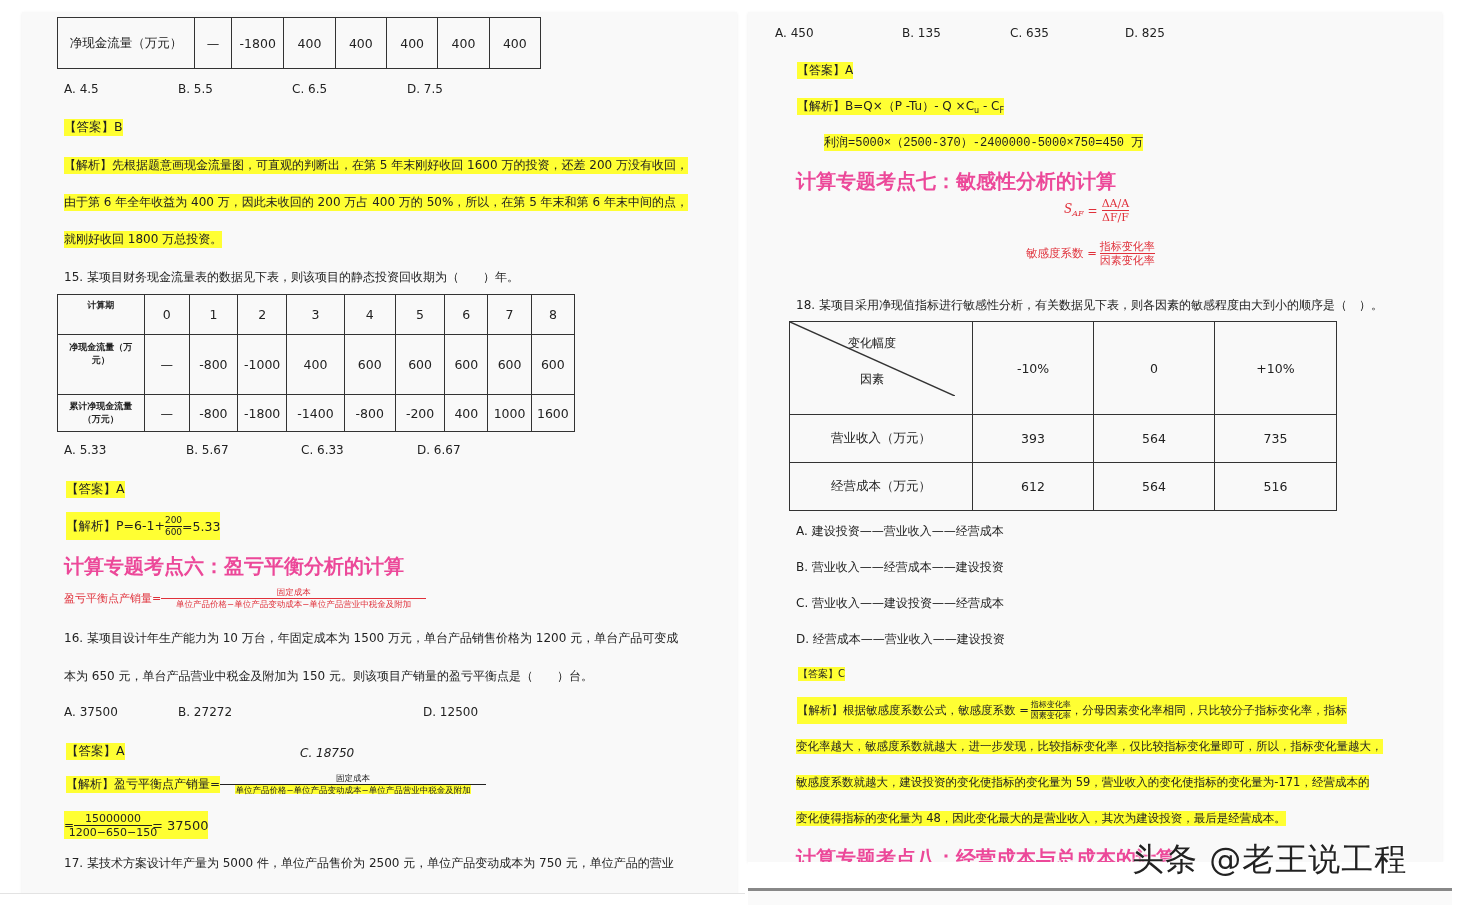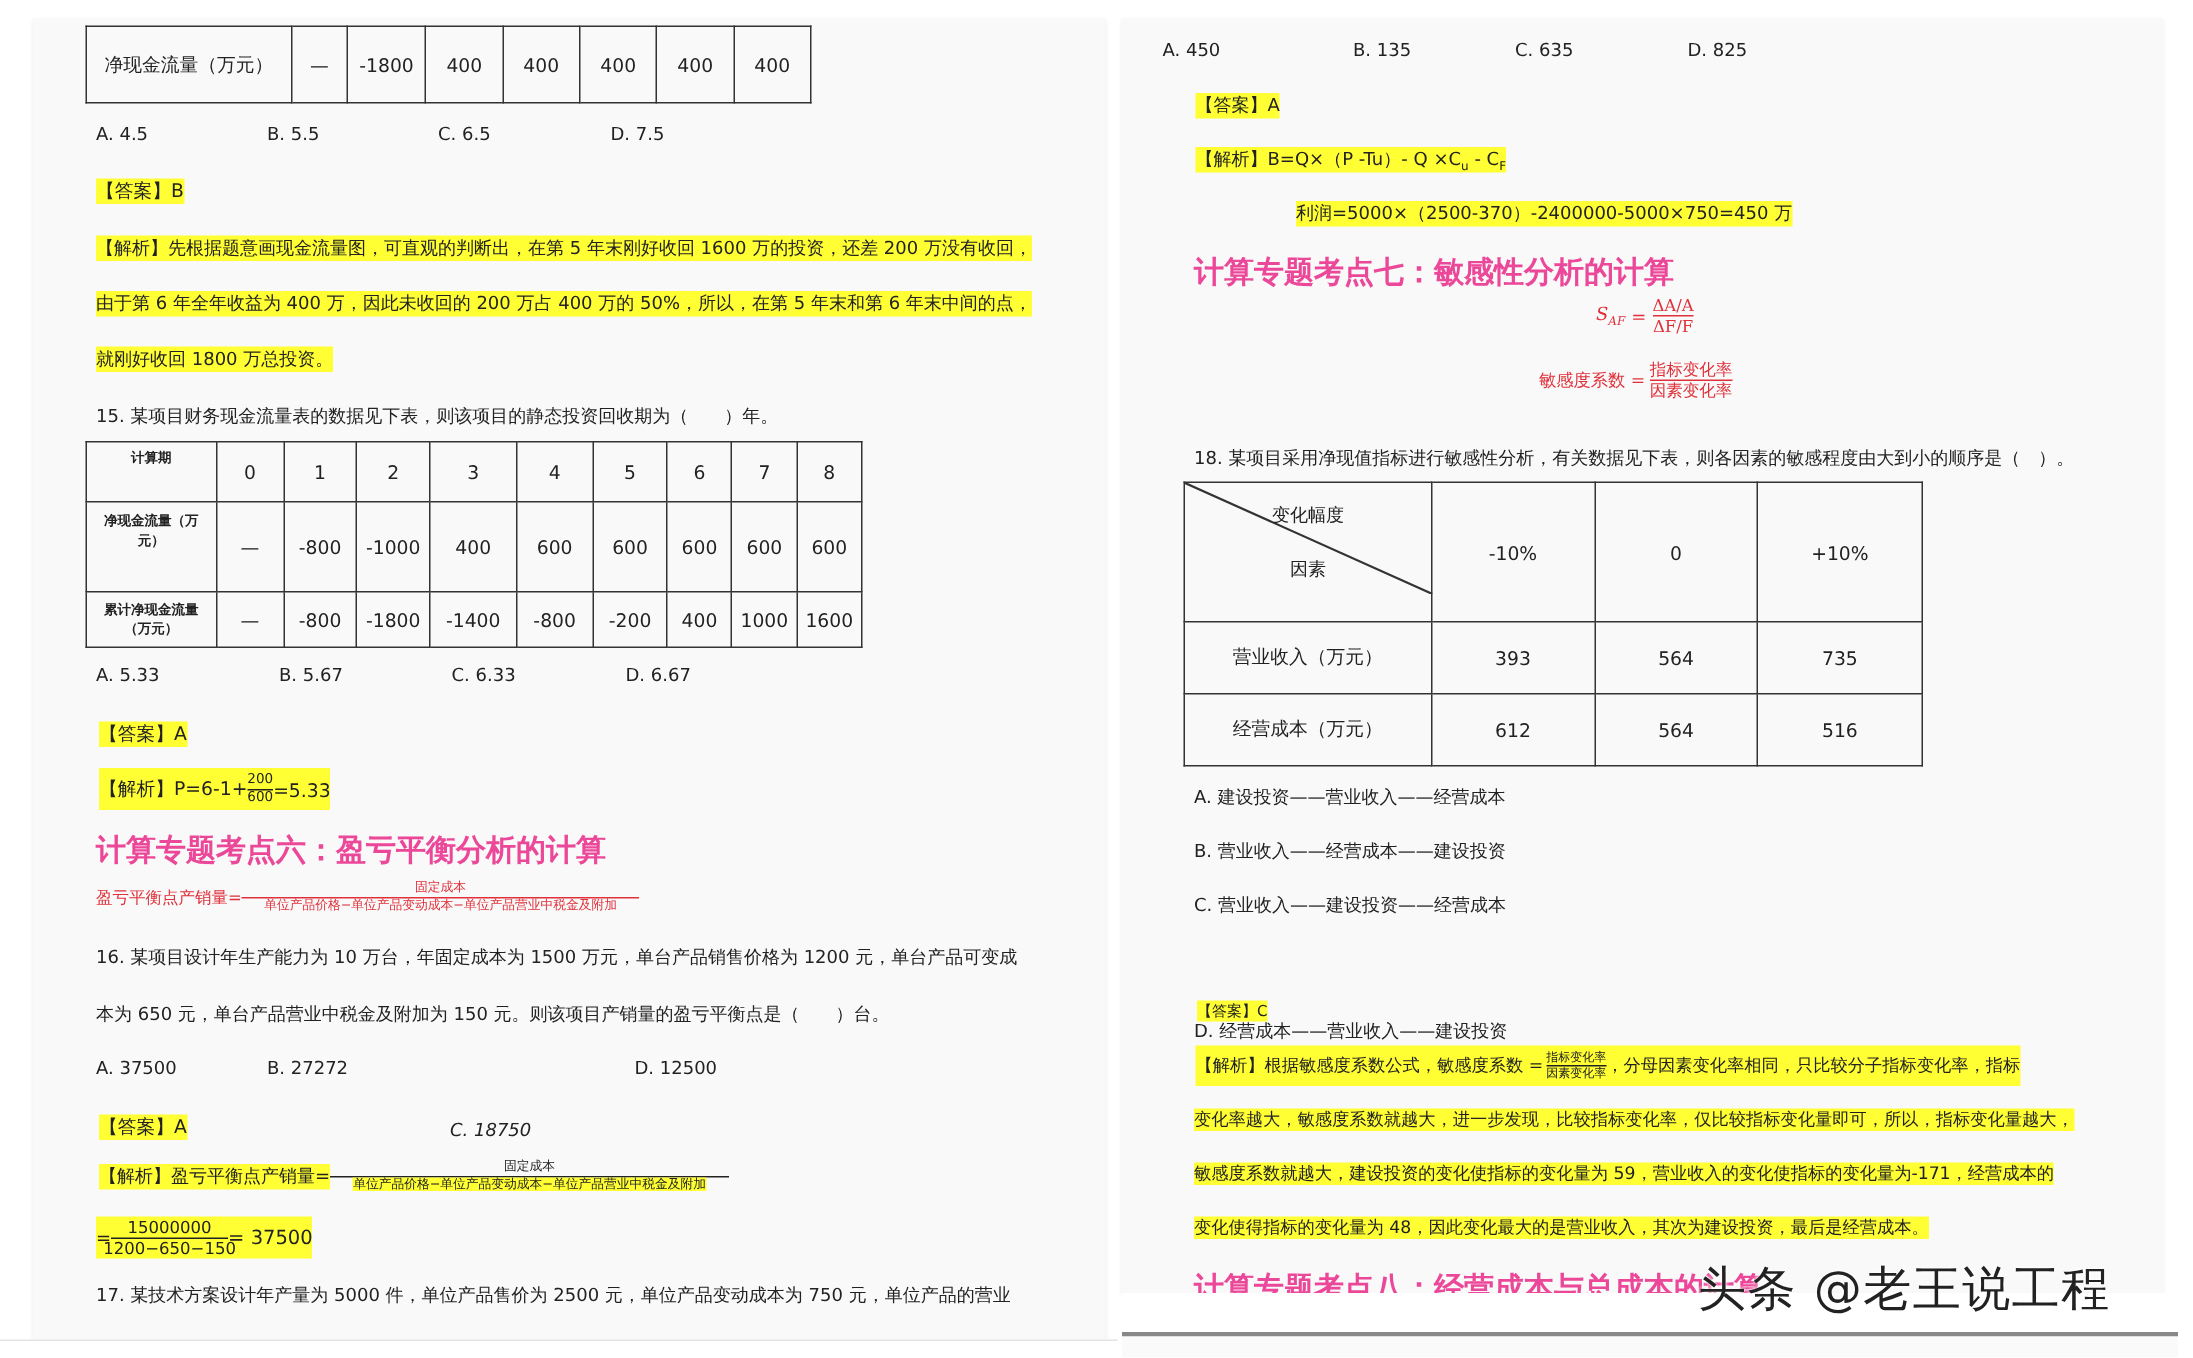--- a/index.html
+++ b/index.html
@@ -171,21 +171,21 @@
 
 <div class="abs opt" style="left:775px; top:26px;">A.  450</div>
 <div class="abs opt" style="left:902px; top:26px;">B. 135</div>
 <div class="abs opt" style="left:1010px; top:26px;">C. 635</div>
 <div class="abs opt" style="left:1125px; top:26px;">D. 825</div>
 
 <div class="abs txt hl" style="left:797px; top:62px; font-size:12px;">【答案】A</div>
 
 <div class="abs hl" style="left:797px; top:98px; font-size:12px;"><span>【解析】B=Q×（P -Tu）- Q ×C</span><sub style="font-size:8px">u</sub><span> - C</span><sub style="font-size:8px">F</sub></div>
 
-<div class="abs hl" style="left:864px; top:134px; font-size:12px;">利润=5000×（2500-370）-2400000-5000×750=450 万</div>
+<div class="abs hl" style="left:824px; top:134px; font-size:12px;font-family:Liberation Mono, monospace;">利润=5000×（2500-370）-2400000-5000×750=450 万</div>
 
 <div class="abs heading" style="left:796px; top:168px;">计算专题考点七：敏感性分析的计算</div>
 
 <div class="abs red" style="left:1064px; top:198px; display:flex; align-items:center; font-family:'DejaVu Serif', serif;">
   <span style="font-style:italic; font-size:12px;"><span>S</span><sub style="font-size:8px">AF</sub></span>
   <span style="margin:0 4px; font-size:12px;">=</span>
   <span class="frac">
     <span class="num" style="font-size:11px">ΔA/A</span>
     <span class="bar"></span>
     <span class="den" style="font-size:11px">ΔF/F</span>
@@ -197,21 +197,21 @@
   <span class="frac">
     <span class="num" style="font-size:11px">指标变化率</span>
     <span class="bar"></span>
     <span class="den" style="font-size:11px">因素变化率</span>
   </span>
 </div>
 
 <div class="abs txt" style="left:796px; top:297px; font-size:12px;">18. 某项目采用净现值指标进行敏感性分析，有关数据见下表，则各因素的敏感程度由大到小的顺序是（　）。</div>
 
 <div class="abs" style="left:789px; top:321px; width:493px; height:190px;">
-  <table class="grid" style="left:0; top:0; width:493px; height:190px;">
+  <table class="grid" style="left:0; top:0; width:548px; height:190px;">
     <tbody>
         <tr style="height:74px">
       <td style="width:165px; position:relative; padding:0;">
         <svg width="165" height="74" style="position:absolute; left:0; top:0;">
           <line x1="0" y1="0" x2="165" y2="74" stroke="#333" stroke-width="1.5"></line>
         </svg>
         <span style="position:absolute; left:58px; top:13px; font-size:12px;">变化幅度</span>
         <span style="position:absolute; left:70px; top:49px; font-size:12px;">因素</span>
       </td>
       <td style="width:109px">-10%</td>
@@ -230,21 +230,21 @@
       <td>564</td>
       <td>516</td>
     </tr>
   </tbody>
     </table>
 </div>
 
 <div class="abs opt" style="left:796px; top:523px;">A. 建设投资——营业收入——经营成本</div>
 <div class="abs opt" style="left:796px; top:559px;">B. 营业收入——经营成本——建设投资</div>
 <div class="abs opt" style="left:796px; top:595px;">C. 营业收入——建设投资——经营成本</div>
-<div class="abs opt" style="left:796px; top:631px;margin-top:48px;">D. 经营成本——营业收入——建设投资</div>
+<div class="abs opt" style="left:796px; top:631px;">D. 经营成本——营业收入——建设投资</div>
 
 <div class="abs txt hl" style="left:798px; top:667px; font-size:10px;">【答案】C</div>
 
 <div class="abs hl" style="left:797px; top:697px; display:flex; align-items:center; font-size:11.5px; height:27px;">
   <span>【解析】根据敏感度系数公式，</span>
   <span style="font-family:'DejaVu Serif', serif; margin-right:2px;">敏感度系数 =</span>
   <span class="frac" style="font-family:'DejaVu Serif', serif;">
     <span class="num" style="font-size:8px">指标变化率</span>
     <span class="bar"></span>
     <span class="den" style="font-size:8px">因素变化率</span>

